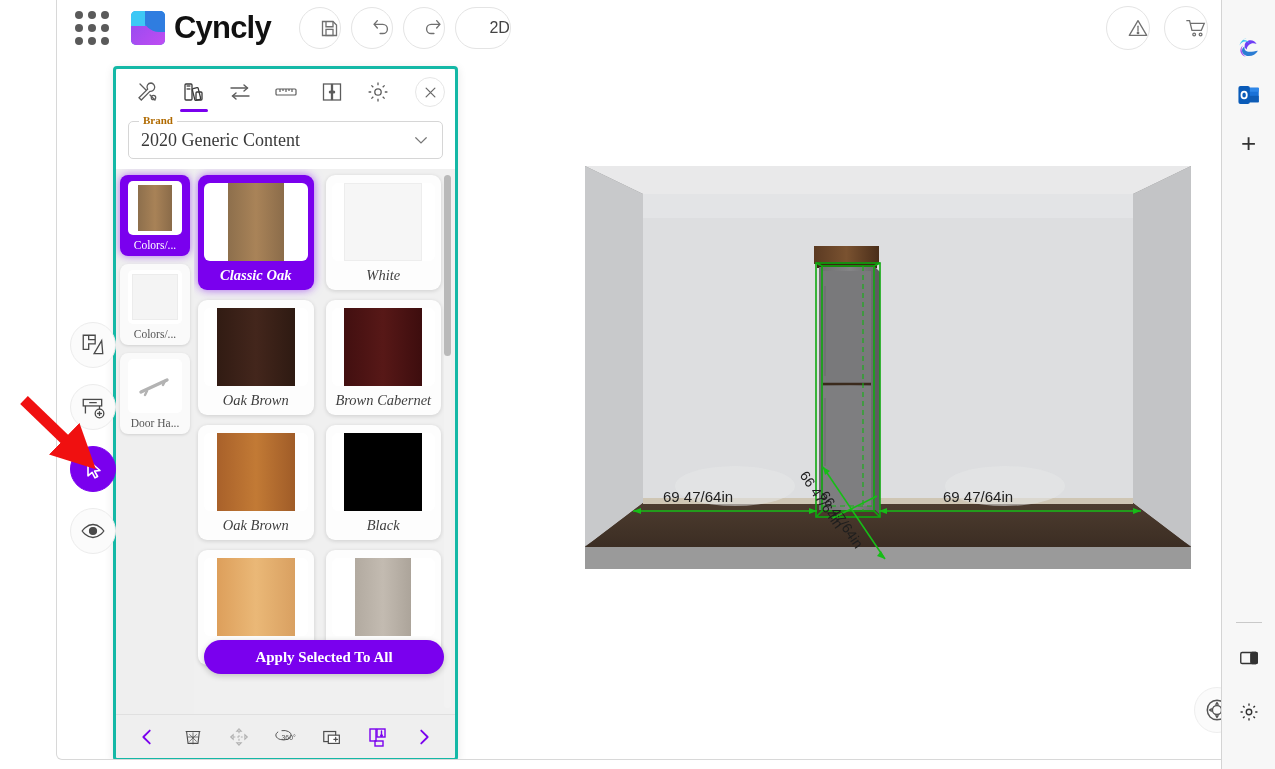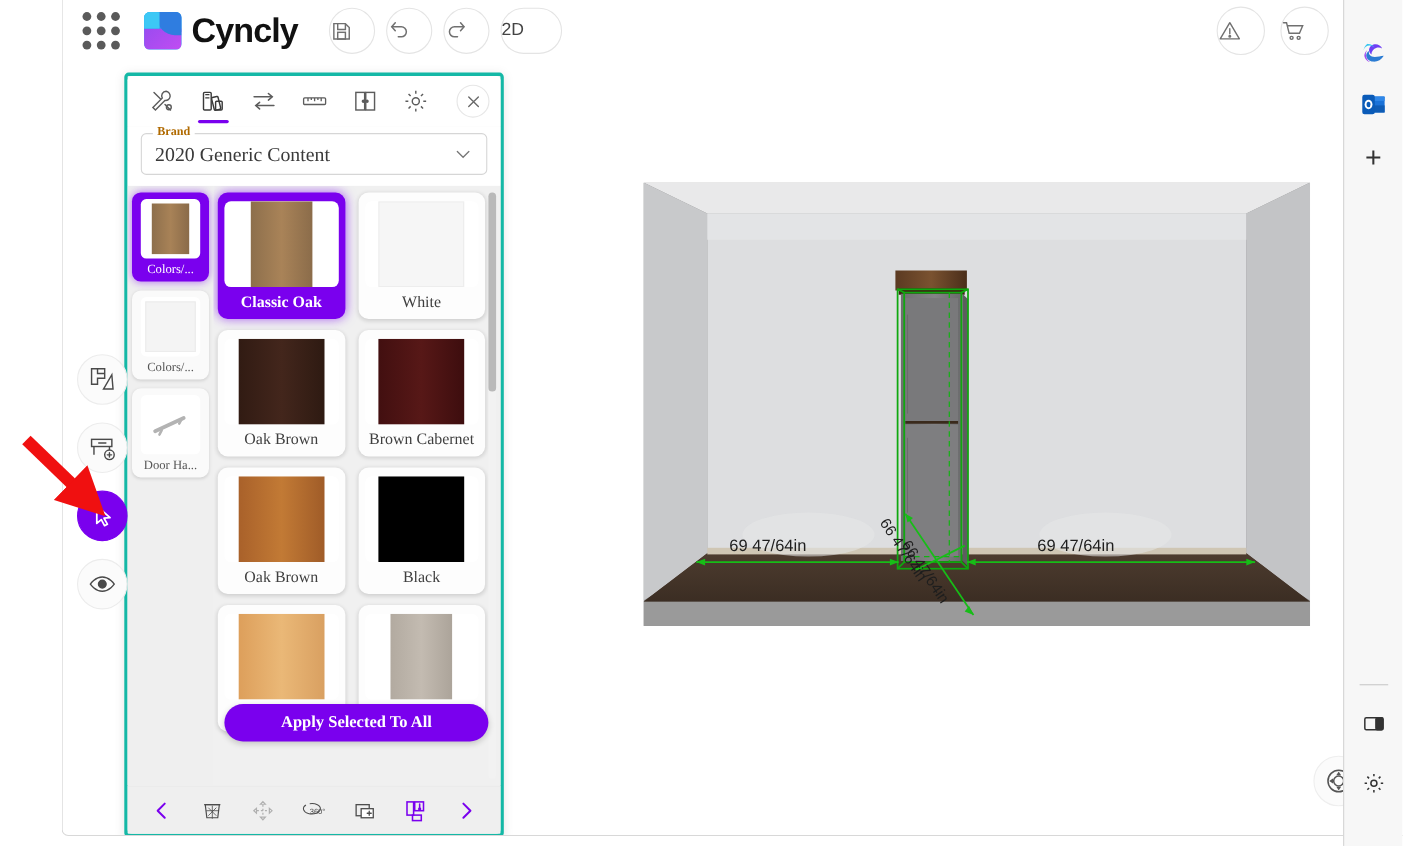--- a/index.html
+++ b/index.html
@@ -37,21 +37,21 @@
     background:linear-gradient(135deg,#9b4bf0 0%, #c04df2 100%); }
   .brand-mark .b3 { position:absolute; left:36%; top:0; width:64%; height:62%;
     background:#2f7de0; border-bottom-left-radius:16px; }
   .brand-mark .b4 { position:absolute; left:0; top:0; width:40%; height:44%;
     background:#3dc8f5; }
   .brand-text { font-size: 31px; font-weight: 700; letter-spacing:-0.8px; color:#111; }
 
   .round-btn {
     width: 42px; height: 42px; border-radius: 50%;
     border: 1px solid #e4e4e4; background:#fff;
-    display:flex; align-items:center; justify-content:flex-start;
+    display:flex; align-items:center; justify-content:flex-end;
     cursor:pointer; margin-right: 10px; color:#707070;
   }
   .round-btn.wide { width: 56px; border-radius: 22px; font-size:16px; color:#444; font-weight:500; }
   .topbar-right { margin-left:auto; display:flex; align-items:center; }
   .topbar-right .round-btn { width:44px; height:44px; margin-right:0; margin-left:14px; }
 
   
   .left-rail {
     position:absolute; left: 70px; top: 322px; width: 46px;
     display:flex; flex-direction:column; gap: 16px; z-index: 40;
@@ -130,20 +130,21 @@
   }
   .cat-card.selected .cat-label { color:#fff; }
 
   
   .swatch-scroll { flex:1; overflow:hidden; position:relative; padding: 6px 14px 6px 4px; }
   .swatch-grid { display:grid; grid-template-columns: repeat(2, 1fr); gap: 10px 12px; }
   .sw-card {
     background:#fdfdfd; border-radius: 9px; box-shadow: 0 1px 4px rgba(0,0,0,.14);
     padding: 8px 6px 6px; display:flex; flex-direction:column; align-items:center;
     cursor:pointer;
+    font-style:italic;
   }
   .sw-card.selected { background:#7a00ee; box-shadow:0 0 10px rgba(122,0,238,.6); }
   .sw-thumb {
     width: 100%; height: 78px; background:#fff; border-radius:6px;
     display:flex; align-items:center; justify-content:center; overflow:hidden;
   }
   .sw-thumb .patch { width: 56px; height: 78px; }
   .sw-thumb .patch.wide { width: 78px; }
   .sw-name {
     margin-top: 6px; font-size: 14.5px; color:#3f3f3f;

